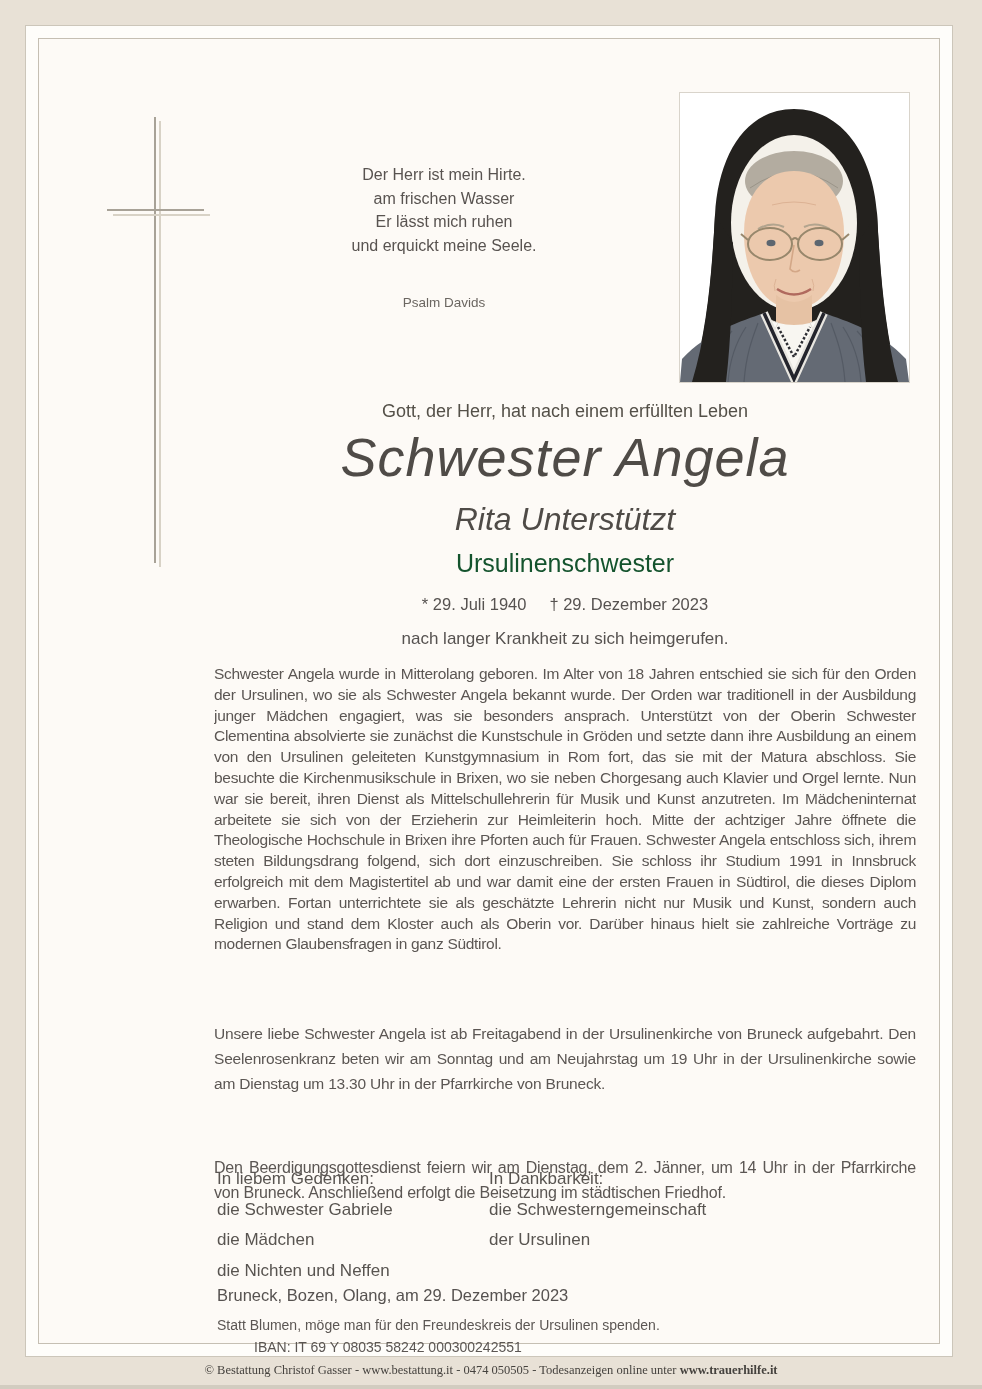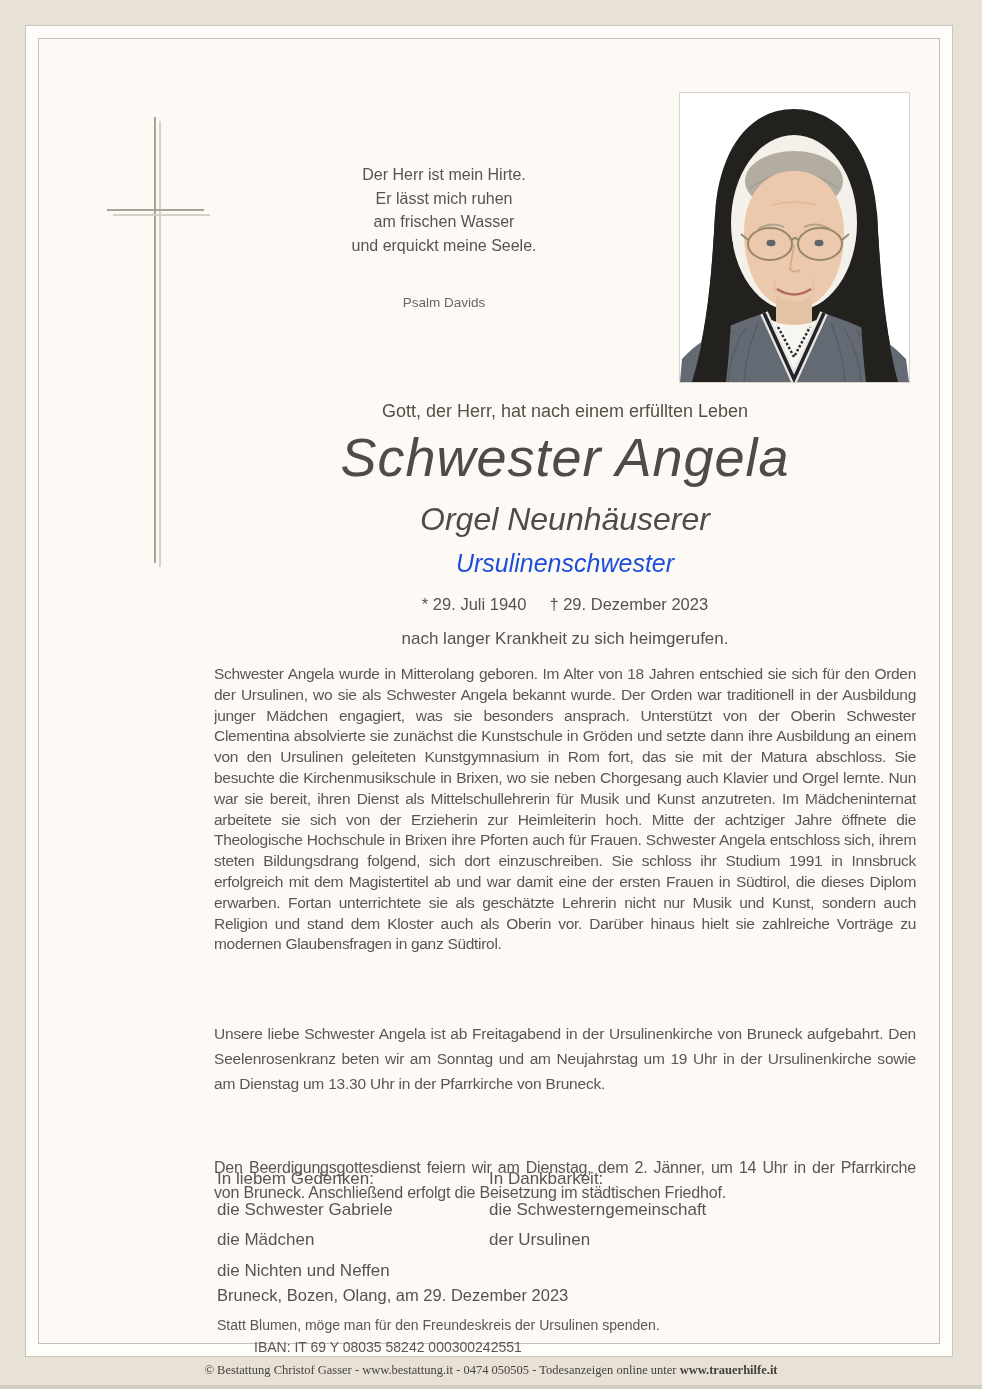--- a/index.html
+++ b/index.html
@@ -46,21 +46,21 @@
   .photo { left: 640px; top: 53px; width: 231px; height: 291px;
            background: #fff; border: 1px solid #d9d4cb; }
   .photo svg { display: block; }
 
   
   .col { left: 175px; width: 702px; text-align: center; }
   .intro      { top: 362px; font-size: 18px;  color: #545048; }
   .name       { top: 388px; font-size: 54px;  font-style: italic; font-weight: 300;
                 color: #4f4b47; line-height: 60px; letter-spacing: 1px; }
   .birthname  { top: 462px; font-size: 32px;  font-style: italic; font-weight: 300; color: #4f4b47; }
-  .role       { top: 510px; font-size: 25px;  font-style: italic; font-weight: 300; color: #1d4ed8; }
+  .role       { top: 510px; font-size: 25px;  font-weight: 300; color: #14532d; }
   .dates      { top: 556px; font-size: 16.5px; color: #565250; }
   .dates .death { margin-left: 23px; }
   .called     { top: 590px; font-size: 17px; color: #565250; }
 
   
   .bodytext { left: 175px; width: 702px; text-align: justify; color: #5b5653; }
   .bio     { top: 625px;  font-size: 15.5px; line-height: 20.8px; letter-spacing: -0.3px; height: 357px; overflow: hidden; }
   .wake    { top: 982px;  font-size: 15.5px; line-height: 25px;  letter-spacing: -0.2px; }
   .funeral { top: 1116px; font-size: 16px; line-height: 25px;  letter-spacing: -0.2px; }
 
@@ -88,22 +88,22 @@
 
       <div class="abs cross">
         <div class="v-sh"></div>
           <div class="v-main"></div>
         <div class="h-sh"></div>
           <div class="h-main"></div>
       </div>
 
       <div class="abs poem">
         <div>Der Herr ist mein Hirte.</div>
+        <div>am frischen Wasser</div>
         <div>Er lässt mich ruhen</div>
-        <div>am frischen Wasser</div>
         <div>und erquickt meine Seele.</div>
       </div>
       <div class="abs psalm">Psalm Davids</div>
 
       <div class="abs photo">
         <svg viewBox="0 0 229 289" width="229" height="289">
           <rect width="229" height="289" fill="#ffffff"></rect>
 
           <path d="M114,16 C66,16 38,62 35,122 C32,176 28,232 12,289 L218,289 C204,232 200,176 197,120 C193,62 162,16 114,16 Z" fill="#23211e"></path>
 
@@ -159,21 +159,21 @@
             <path d="M84,220 L114,286 L144,220" stroke="#23242c" stroke-width="3.5"></path>
           </g>
 
           <path d="M35,122 C32,180 28,236 12,289 L46,289 C52,240 52,190 53,150 Z" fill="#23211e"></path>
           <path d="M197,120 C200,180 204,236 218,289 L186,289 C180,240 180,190 179,148 Z" fill="#23211e"></path>
         </svg>
       </div>
 
       <div class="abs col intro">Gott, der Herr, hat nach einem erfüllten Leben</div>
       <div class="abs col name">Schwester Angela</div>
-      <div class="abs col birthname">Orgel Neunhäuserer</div>
+      <div class="abs col birthname">Rita Unterstützt</div>
       <div class="abs col role">Ursulinenschwester</div>
       <div class="abs col dates">
         <span>* 29. Juli 1940</span><span class="death">† 29. Dezember 2023</span>
       </div>
       <div class="abs col called">nach langer Krankheit zu sich heimgerufen.</div>
 
       <div class="abs bodytext bio">Schwester Angela wurde in Mitterolang geboren. Im Alter von 18 Jahren entschied sie sich für den Orden der Ursulinen, wo sie als Schwester Angela bekannt wurde. Der Orden war traditionell in der Ausbildung junger Mädchen engagiert, was sie besonders ansprach. Unterstützt von der Oberin Schwester Clementina absolvierte sie zunächst die Kunstschule in Gröden und setzte dann ihre Ausbildung an einem von den Ursulinen geleiteten Kunstgymnasium in Rom fort, das sie mit der Matura abschloss. Sie besuchte die Kirchenmusikschule in Brixen, wo sie neben Chorgesang auch Klavier und Orgel lernte. Nun war sie bereit, ihren Dienst als Mittelschullehrerin für Musik und Kunst anzutreten. Im Mädcheninternat arbeitete sie sich von der Erzieherin zur Heimleiterin hoch. Mitte der achtziger Jahre öffnete die Theologische Hochschule in Brixen ihre Pforten auch für Frauen. Schwester Angela entschloss sich, ihrem steten Bildungsdrang folgend, sich dort einzuschreiben. Sie schloss ihr Studium 1991 in Innsbruck erfolgreich mit dem Magistertitel ab und war damit eine der ersten Frauen in Südtirol, die dieses Diplom erwarben. Fortan unterrichtete sie als geschätzte Lehrerin nicht nur Musik und Kunst, sondern auch Religion und stand dem Kloster auch als Oberin vor. Darüber hinaus hielt sie zahlreiche Vorträge zu modernen Glaubensfragen in ganz Südtirol.</div>
       <div class="abs bodytext wake">Unsere liebe Schwester Angela ist ab Freitagabend in der Ursulinenkirche von Bruneck aufgebahrt. Den Seelenrosenkranz beten wir am Sonntag und am Neujahrstag um 19 Uhr in der Ursulinenkirche sowie am Dienstag um 13.30 Uhr in der Pfarrkirche von Bruneck.</div>
       <div class="abs bodytext funeral">Den Beerdigungsgottesdienst feiern wir am Dienstag, dem 2. Jänner, um 14 Uhr in der Pfarrkirche von Bruneck. Anschließend erfolgt die Beisetzung im städtischen Friedhof.</div>
 

